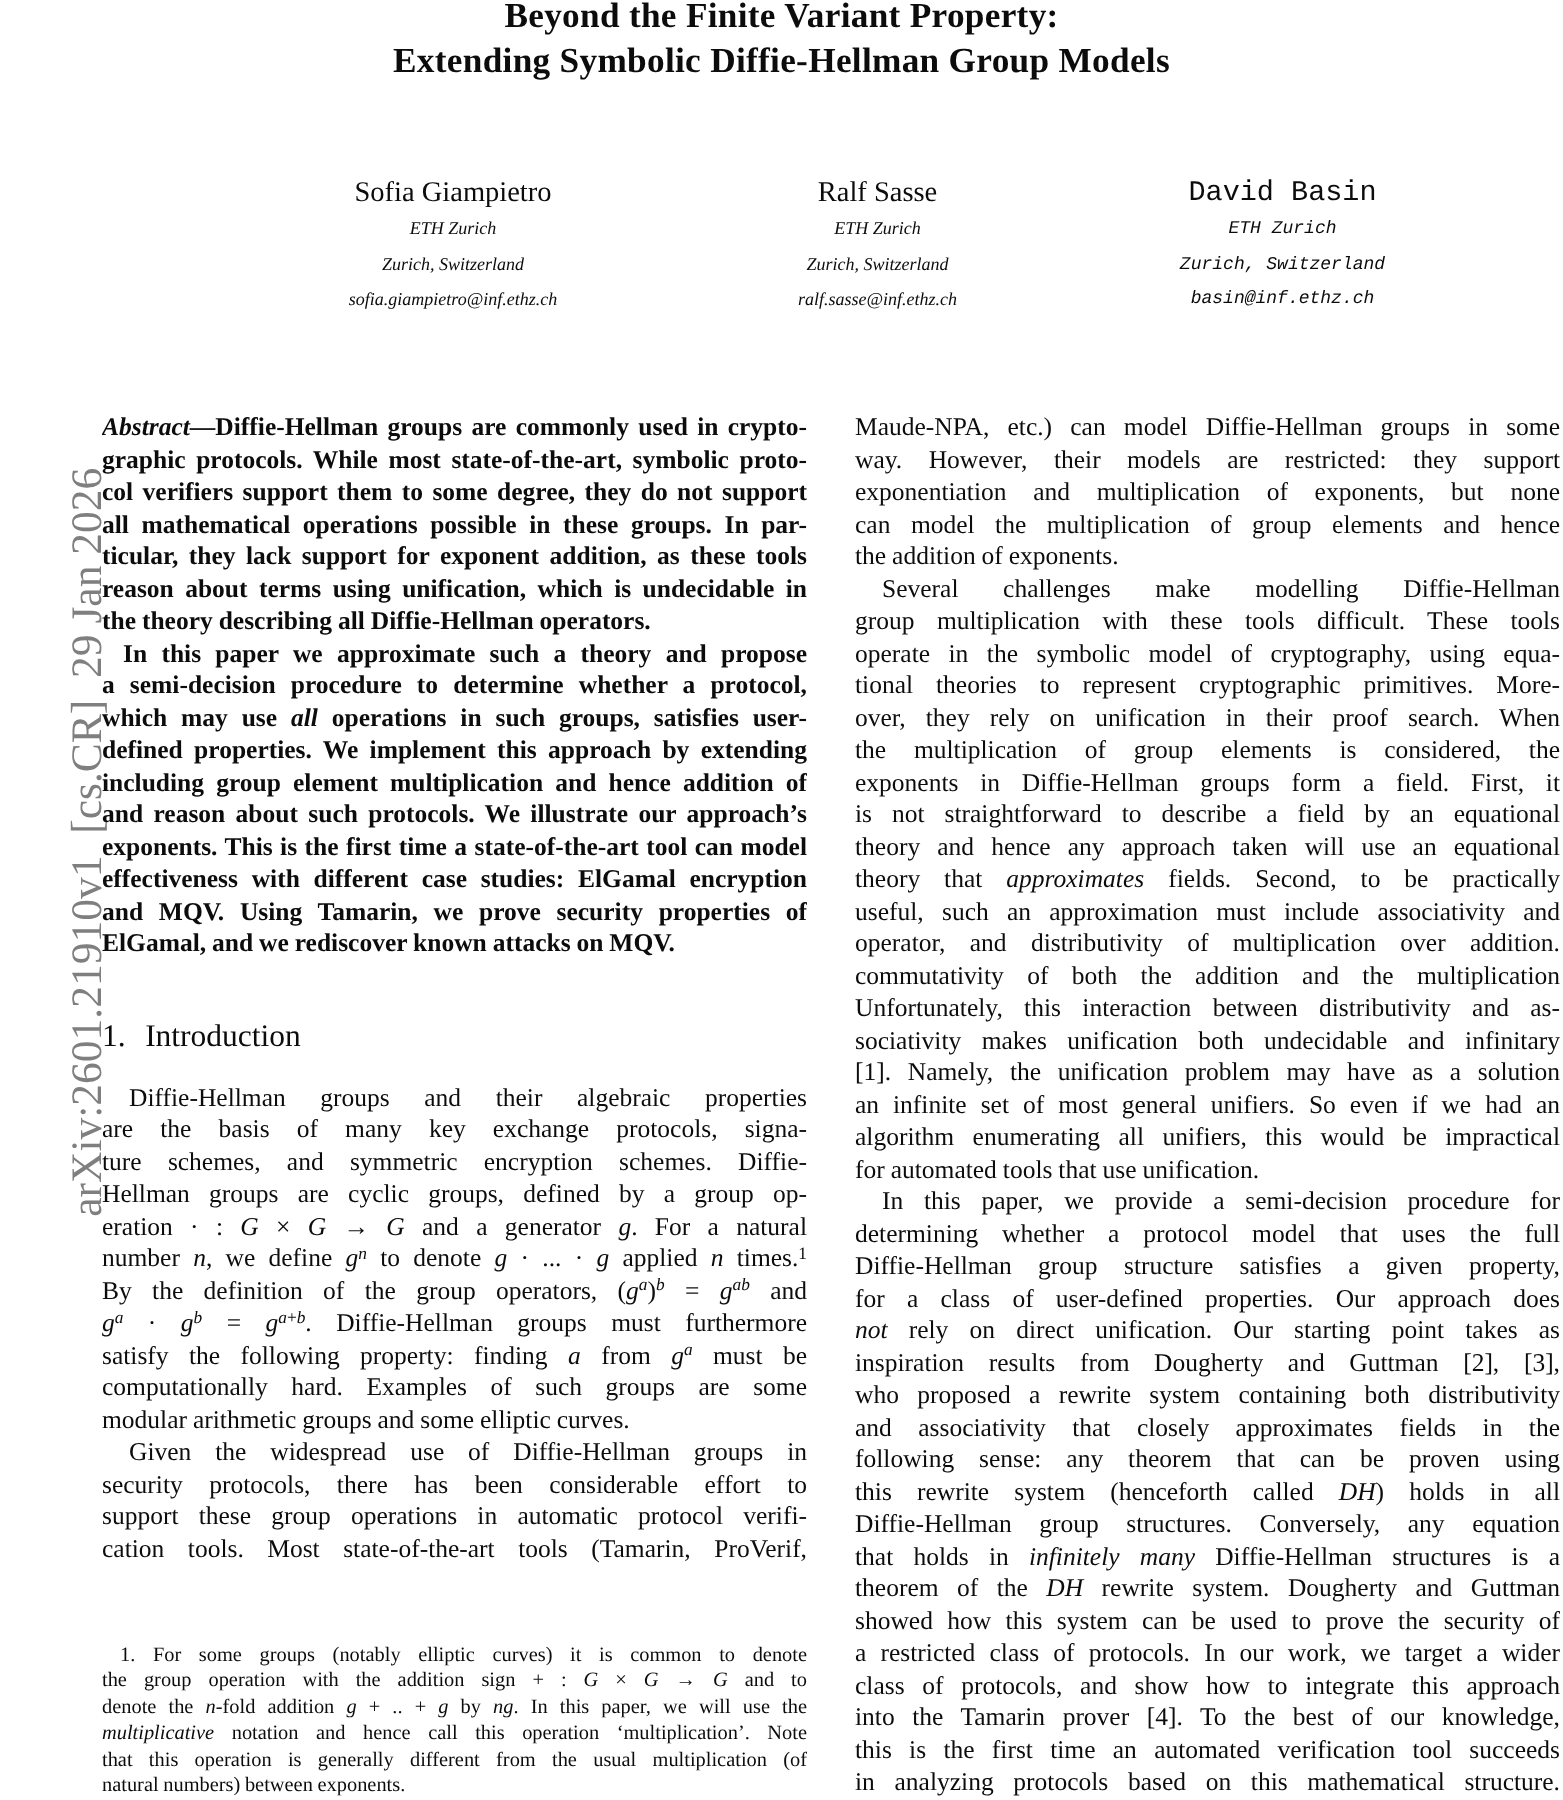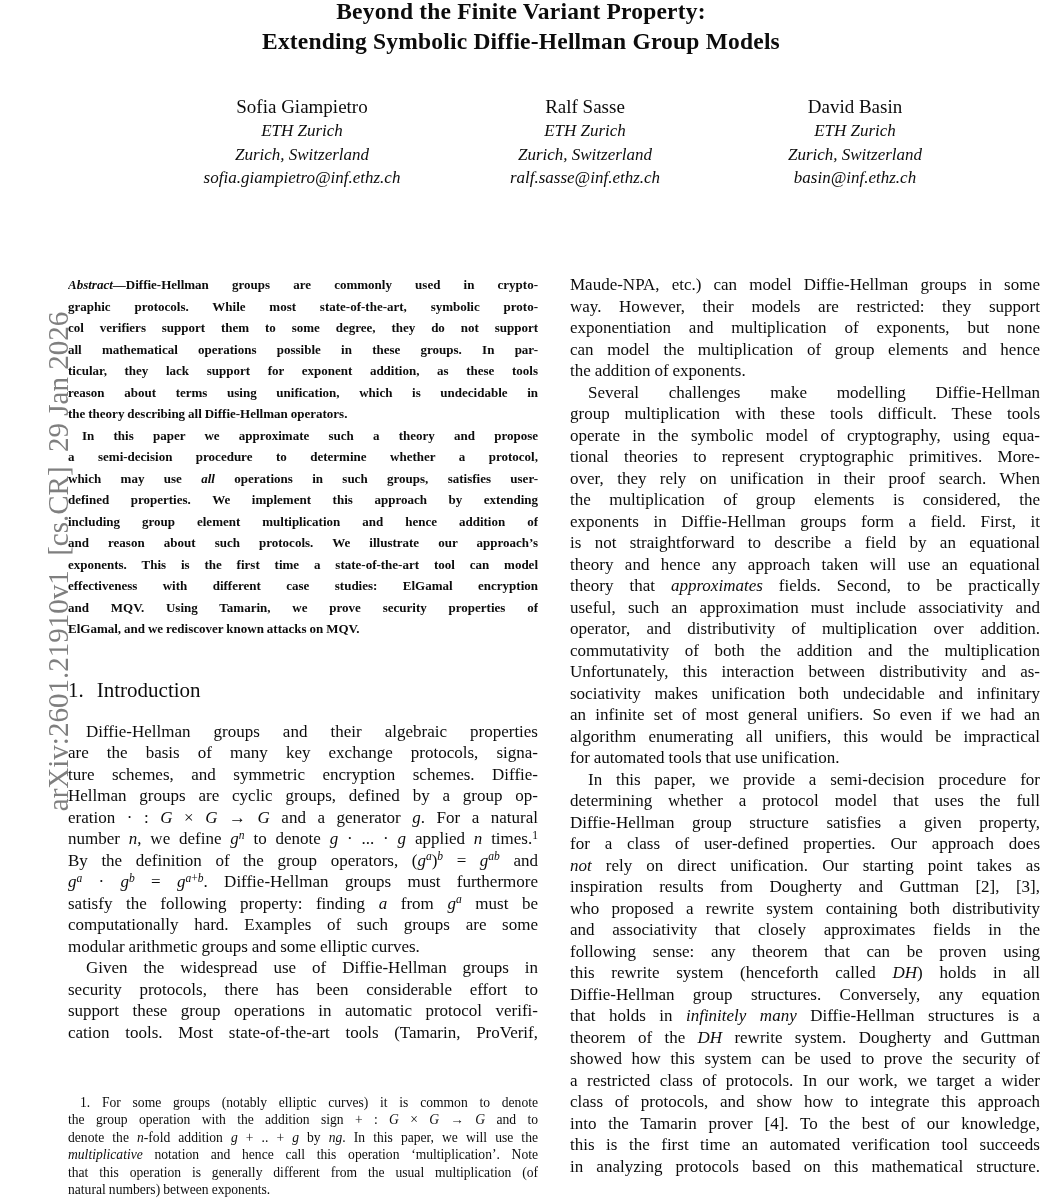--- a/index.html
+++ b/index.html
@@ -5,32 +5,32 @@
   html,body { margin:0; padding:0; background:#ffffff; }
   .page {
     position:relative; width:1042px; height:1200px; margin:0 auto;
     background:#ffffff; overflow:hidden;
     font-family:"Liberation Serif","DejaVu Serif",serif; color:#0c0c0c;
   }
   
   .title-block { position:absolute; top:-4px; left:0; width:1042px; text-align:center; }
   .title-line { font-size:23.5px; font-weight:bold; line-height:30px; letter-spacing:0.2px; }
   
-  .author-card { position:absolute; top:94px; width:260px; text-align:center; }
+  .author-card { position:absolute; top:116px; width:260px; text-align:center; }
   .author-card .name   { font-size:19px;  line-height:25px; }
-  .author-card .affil  { font-size:17px; line-height:23.5px; font-style:italic; }
+  .author-card .affil  { font-size:12px; line-height:23.5px; font-style:italic; }
   
   .col { position:absolute; top:274px; width:470px; font-size:17px; line-height:21.5px; }
   .col-left  { left:68px;  }
   .col-right { left:570px; }
   .par { word-spacing:-0.3px; }
   .line { text-align:justify; text-align-last:justify; overflow:hidden; }
   .line.lastline { text-align-last:left; }
   .par.indent .line:first-child { text-indent:18px; }
-  .abstract { font-weight:bold; font-size:13px; line-height:21.5px; }
+  .abstract { font-weight:bold; font-size:17px; line-height:21.5px; }
   .abstract .line:first-child { text-indent:0; }
   .abstract.indent .line:first-child { text-indent:14px; }
   sup { font-size:68%; vertical-align:baseline; position:relative; top:-0.45em; line-height:0; }
   
   .section-heading { margin-top:37px; margin-bottom:17px; font-size:21px; font-weight:normal; line-height:27px; }
   .section-heading .sec-num { margin-right:13px; }
   
   .footnote { position:absolute; left:68px; top:1094px; width:470px; font-size:13.6px; line-height:17.4px; }
   .footnote .line:first-child { text-indent:12px; }
   
@@ -59,21 +59,21 @@
     <div class="affil">ETH Zurich</div>
     <div class="affil">Zurich, Switzerland</div>
     <div class="affil">sofia.giampietro@inf.ethz.ch</div>
   </div>
   <div class="author-card" style="left:455px;">
     <div class="name">Ralf Sasse</div>
     <div class="affil">ETH Zurich</div>
     <div class="affil">Zurich, Switzerland</div>
     <div class="affil">ralf.sasse@inf.ethz.ch</div>
   </div>
-  <div class="author-card" style="left:725px;">
+  <div class="author-card" style="left:725px;font-family:Liberation Mono, monospace;">
     <div class="name">David Basin</div>
     <div class="affil">ETH Zurich</div>
     <div class="affil">Zurich, Switzerland</div>
     <div class="affil">basin@inf.ethz.ch</div>
   </div>
 
   <div class="col col-left">
     <div class="par abstract">
         <div class="line"><i>Abstract</i>—Diffie-Hellman groups are commonly used in crypto-</div>
         <div class="line">graphic protocols. While most state-of-the-art, symbolic proto-</div>
@@ -145,20 +145,21 @@
         <div class="line">the multiplication of group elements is considered, the</div>
         <div class="line">exponents in Diffie-Hellman groups form a field. First, it</div>
         <div class="line">is not straightforward to describe a field by an equational</div>
         <div class="line">theory and hence any approach taken will use an equational</div>
         <div class="line">theory that <i>approximates</i> fields. Second, to be practically</div>
         <div class="line">useful, such an approximation must include associativity and</div>
         <div class="line">operator, and distributivity of multiplication over addition.</div>
         <div class="line">commutativity of both the addition and the multiplication</div>
         <div class="line">Unfortunately, this interaction between distributivity and as-</div>
         <div class="line">sociativity makes unification both undecidable and infinitary</div>
+        <div class="line">[1]. Namely, the unification problem may have as a solution</div>
         <div class="line">an infinite set of most general unifiers. So even if we had an</div>
         <div class="line">algorithm enumerating all unifiers, this would be impractical</div>
         <div class="line lastline">for automated tools that use unification.</div>
       </div>
     <div class="par indent">
         <div class="line">In this paper, we provide a semi-decision procedure for</div>
         <div class="line">determining whether a protocol model that uses the full</div>
         <div class="line">Diffie-Hellman group structure satisfies a given property,</div>
         <div class="line">for a class of user-defined properties. Our approach does</div>
         <div class="line"><i>not</i> rely on direct unification. Our starting point takes as</div>

